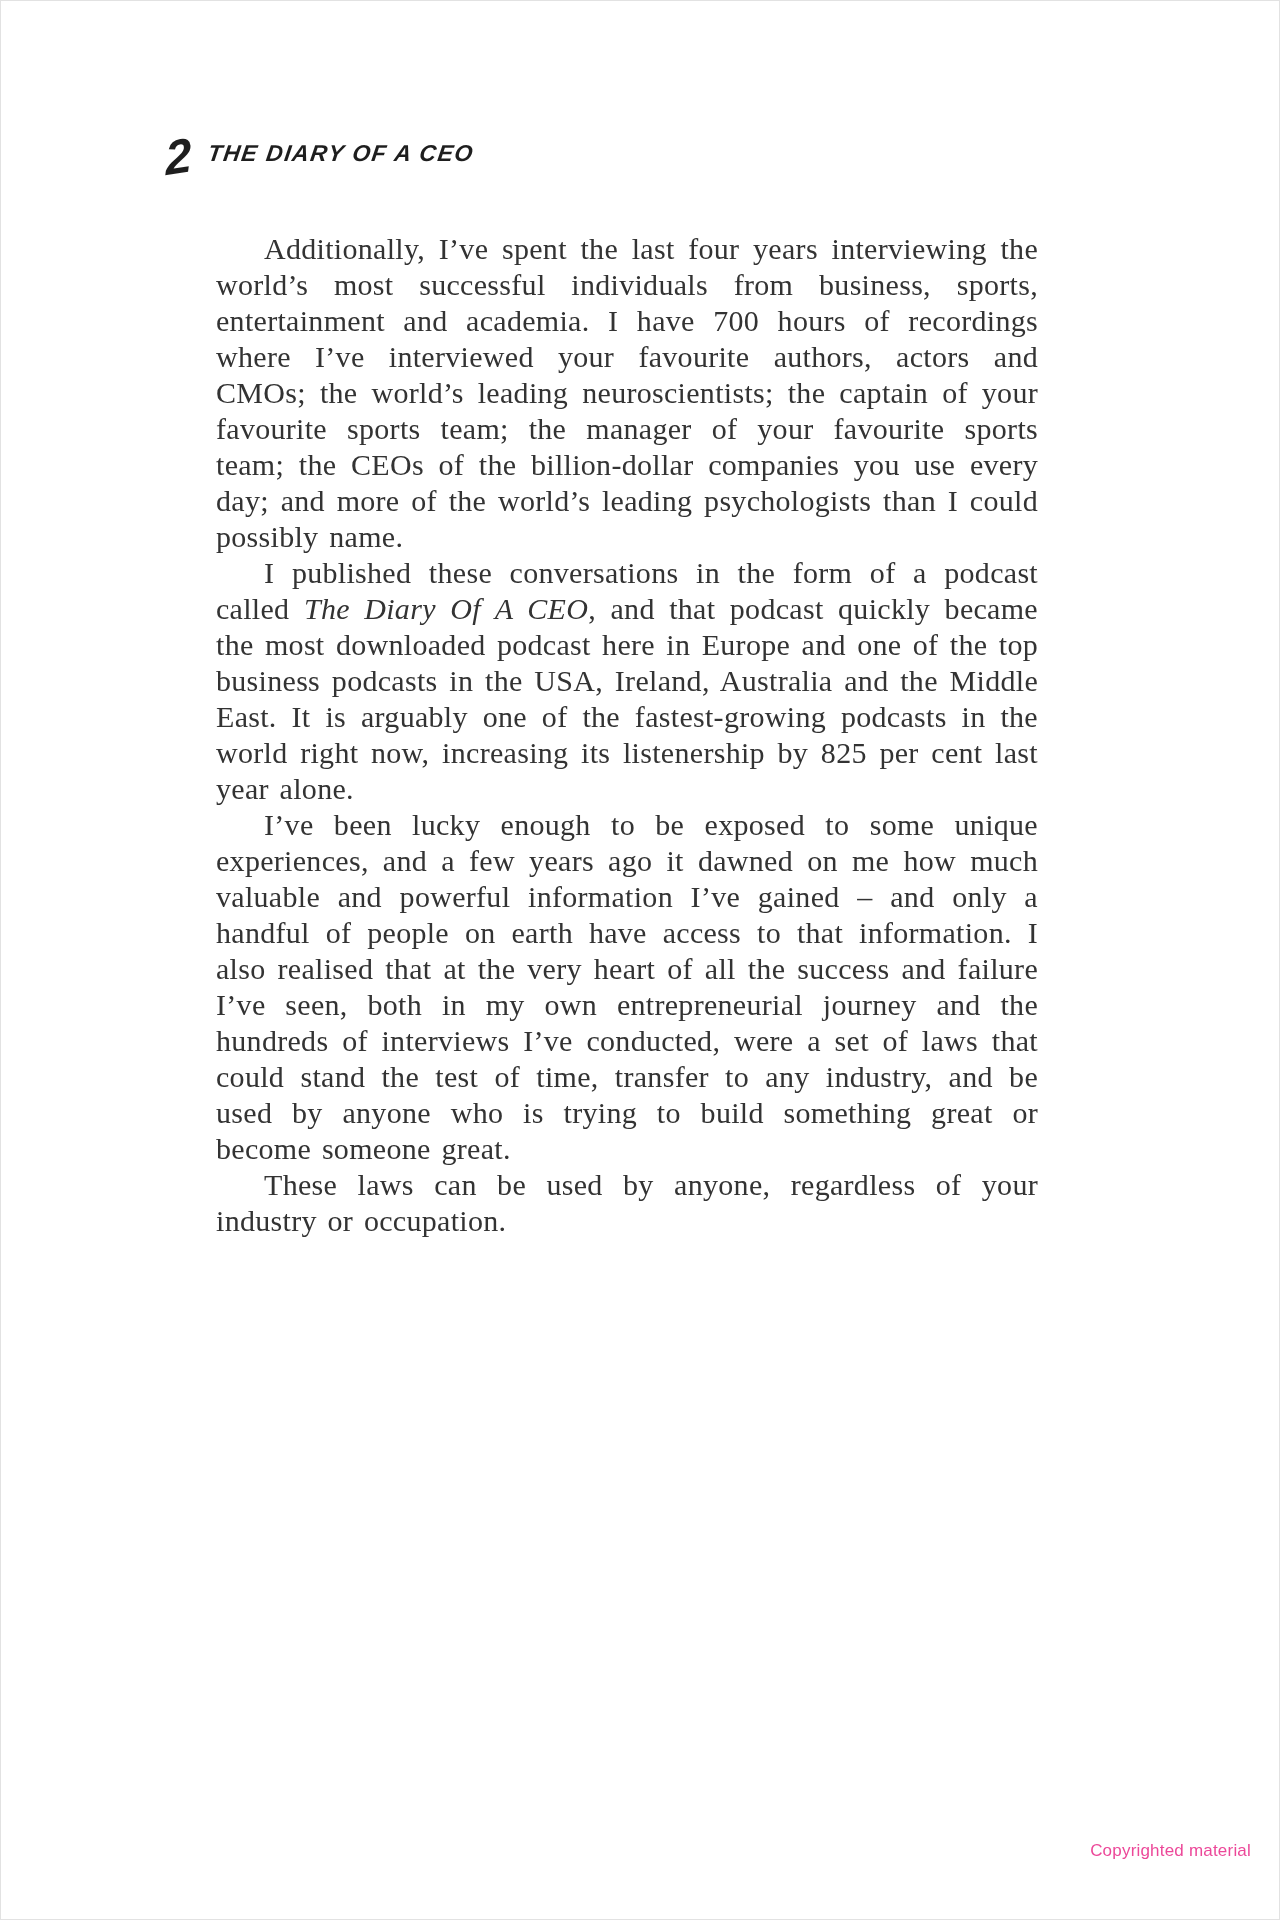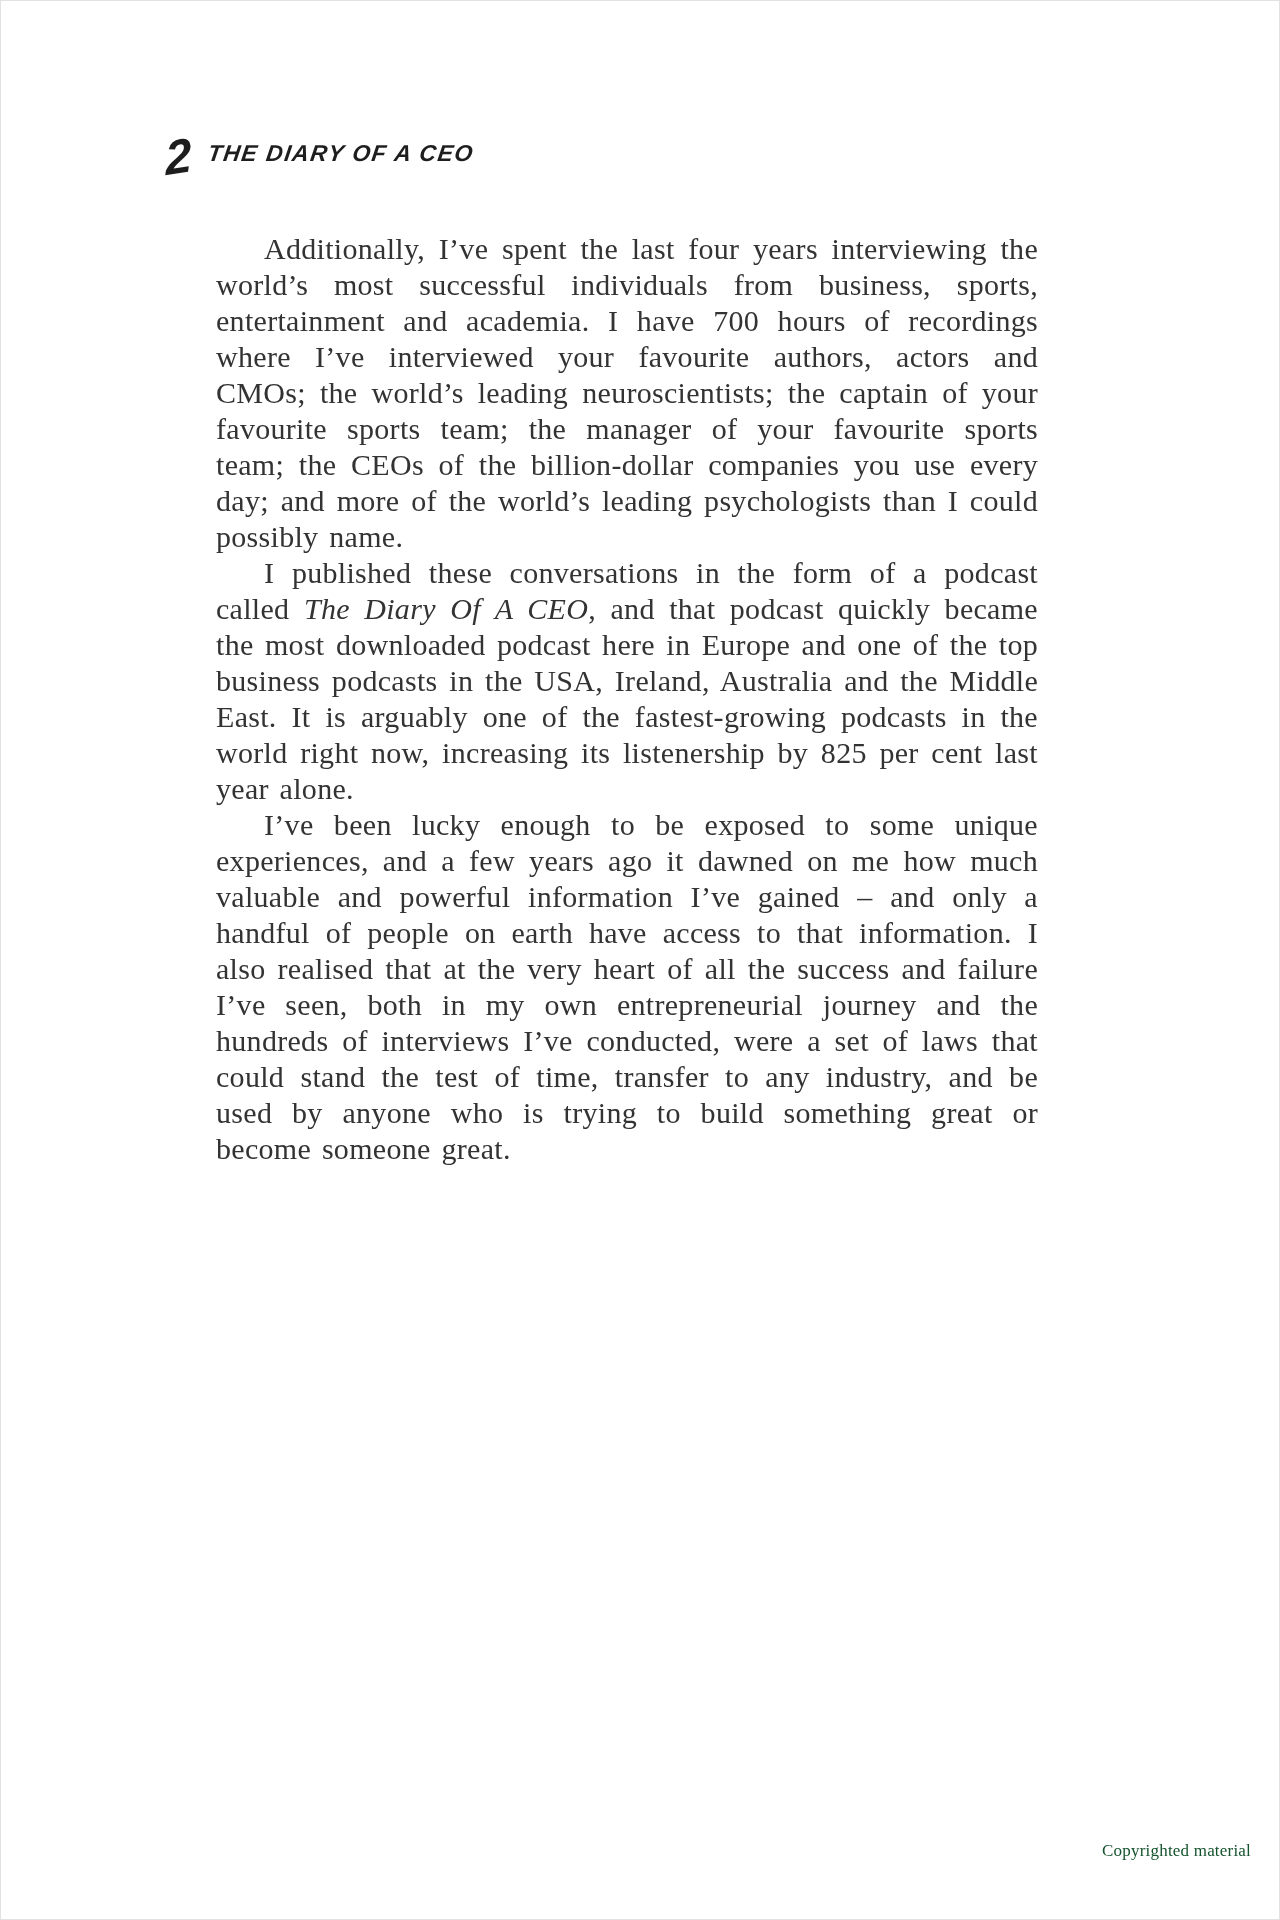--- a/index.html
+++ b/index.html
@@ -59,37 +59,38 @@
   .body-text p {
     text-indent: 48px;
     word-spacing: 3px;
     letter-spacing: 0.3px;
   }
   .italic { font-style: italic; }
   .copyright {
     position: absolute;
     right: 28px;
     top: 1840px;
-    font-family: Liberation Serif, serif;
+    font-family: Liberation Sans, sans-serif;
     font-size: 17px;
-    color: #14532d;
+    color: #ec4899;
     letter-spacing: 0.2px;
   }
 </style>
 </head>
 <body>
 
 <div class="page">
 
   <div class="page-header">
     <span class="page-number">2</span>
     <span class="running-title">THE DIARY OF A CEO</span>
   </div>
 
   <div class="body-text">
     <p><span>Additionally, I’ve spent the last four years interviewing the world’s most successful individuals from business, sports, entertainment and academia. I have 700 hours of recordings where I’ve interviewed your favourite authors, actors and CMOs; the world’s leading neuroscientists; the captain of your favourite sports team; the manager of your favourite sports team; the CEOs of the billion-dollar companies you use every day; and more of the world’s leading psychologists than I could possibly name.</span></p>
     <p><span>I published these conversations in the form of a podcast called </span><span class="italic">The Diary Of A CEO</span><span>, and that podcast quickly became the most downloaded podcast here in Europe and one of the top business podcasts in the USA, Ireland, Australia and the Middle East. It is arguably one of the fastest-growing podcasts in the world right now, increasing its listenership by 825 per cent last year alone.</span></p>
     <p><span>I’ve been lucky enough to be exposed to some unique experiences, and a few years ago it dawned on me how much valuable and powerful information I’ve gained – and only a handful of people on earth have access to that information. I also realised that at the very heart of all the success and failure I’ve seen, both in my own entrepreneurial journey and the hundreds of interviews I’ve conducted, were a set of laws that could stand the test of time, transfer to any industry, and be used by anyone who is trying to build something great or become someone great.</span></p>
+    <p><span>These laws can be used by anyone, regardless of your industry or occupation.</span></p>
   </div>
 
   <div class="copyright">Copyrighted material</div>
 
 </div>
 
 </body></html>

